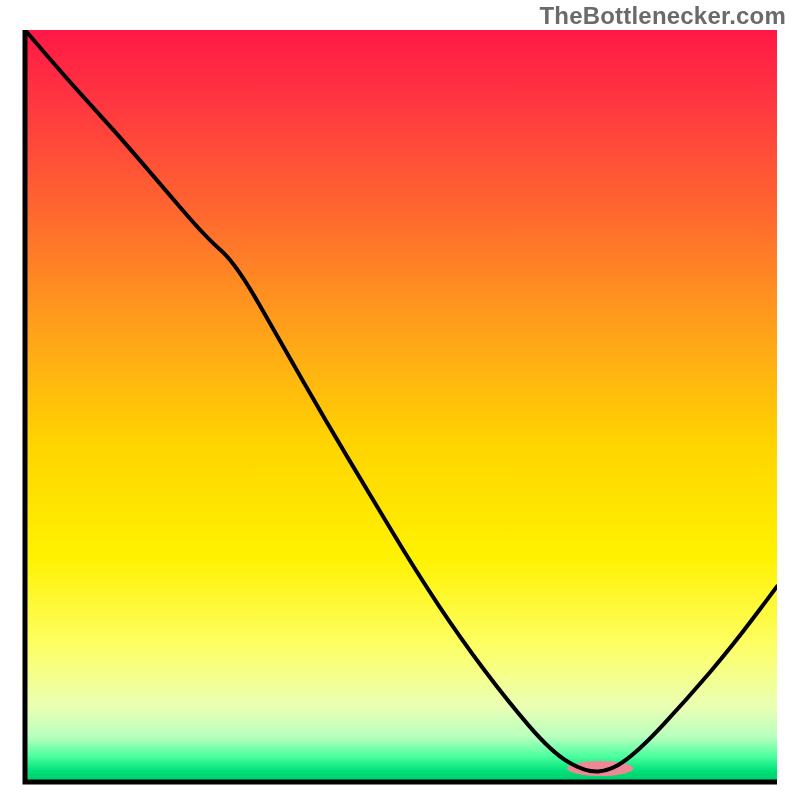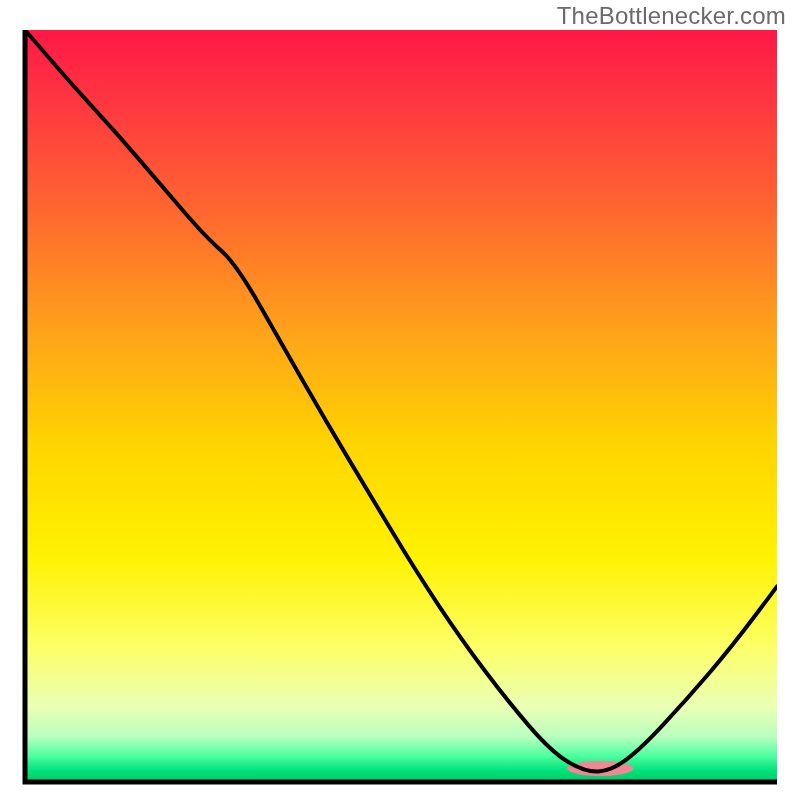--- a/index.html
+++ b/index.html
@@ -14,21 +14,21 @@
   .chart-container {
     position: relative;
     width: 800px;
     height: 800px;
   }
   .watermark {
     position: absolute;
     top: 2px;
     right: 14px;
     font-size: 24px;
-    font-weight: 400;
+    font-weight: 700;
     color: #6a6a6a;
     letter-spacing: 0.2px;
     z-index: 5;
   }
   svg.plot {
     position: absolute;
     left: 0;
     top: 0;
   }
 </style>

